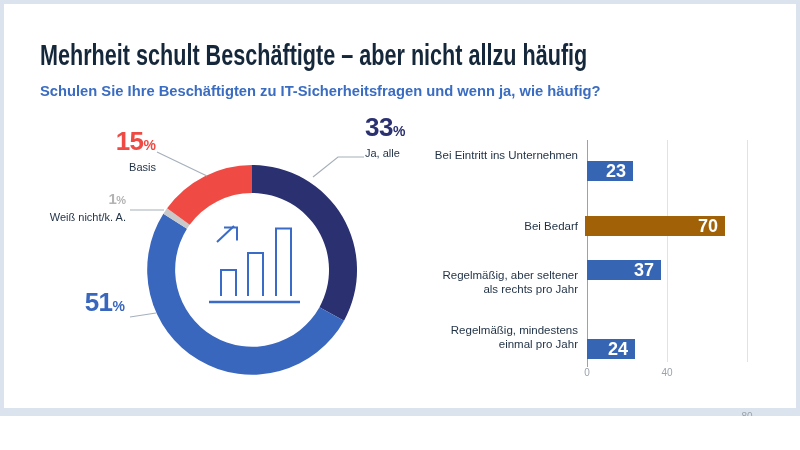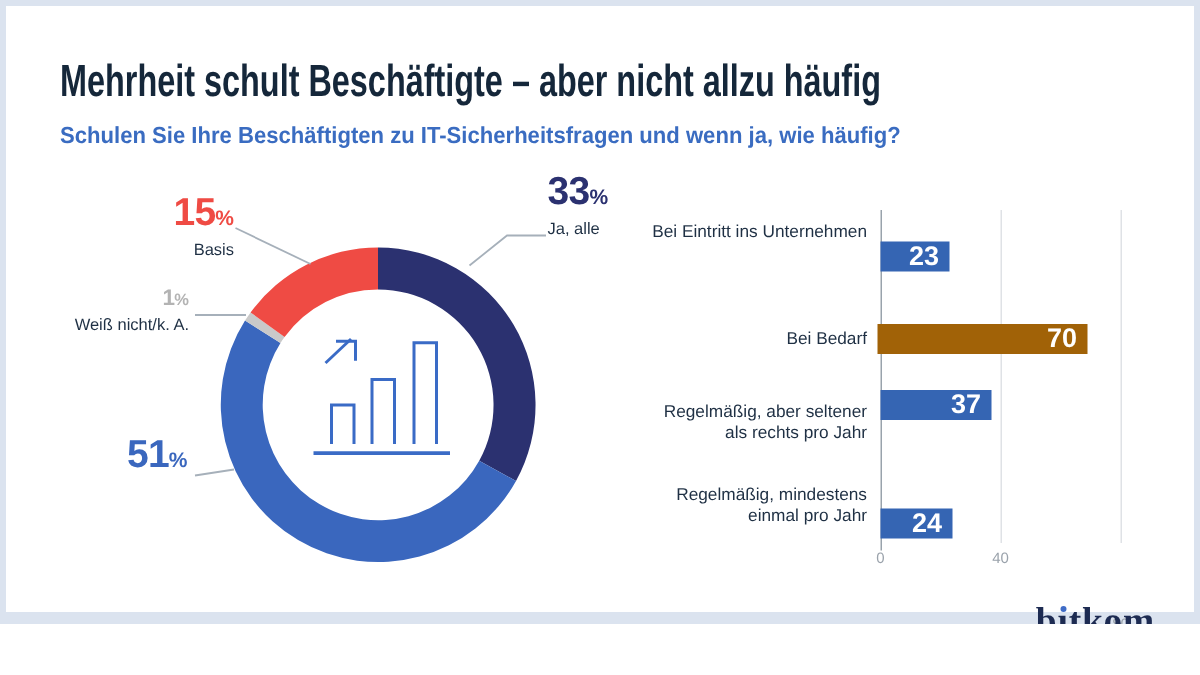--- a/index.html
+++ b/index.html
@@ -117,14 +117,13 @@
         <span class="val" style="color: rgb(255, 255, 255);">37</span>
       </div>
       <div class="cat" style="top: 336.9px;">Regelmäßig, mindestens
 einmal pro Jahr</div>
       <div class="bar" style="left: 587px; top: 339px; width: 48px; background: rgb(53, 101, 179);">
         <span class="val" style="color: rgb(255, 255, 255);">24</span>
       </div>
     </div>
 
   <div class="footer">Basis links: Alle Unternehmen (n=1.002) | Basis rechts: Unternehmen, die Mitarbeiter schulen (n=841) | Mehrfachantworten möglich | Quelle: Bitkom Research 2023</div>
-  <div class="logo" id="logo"><span>b</span><span class="logo-i">ı</span><span>t</span><span>k</span><span>o</span><span>m</span></div>
 </div>
 
 </body></html>

